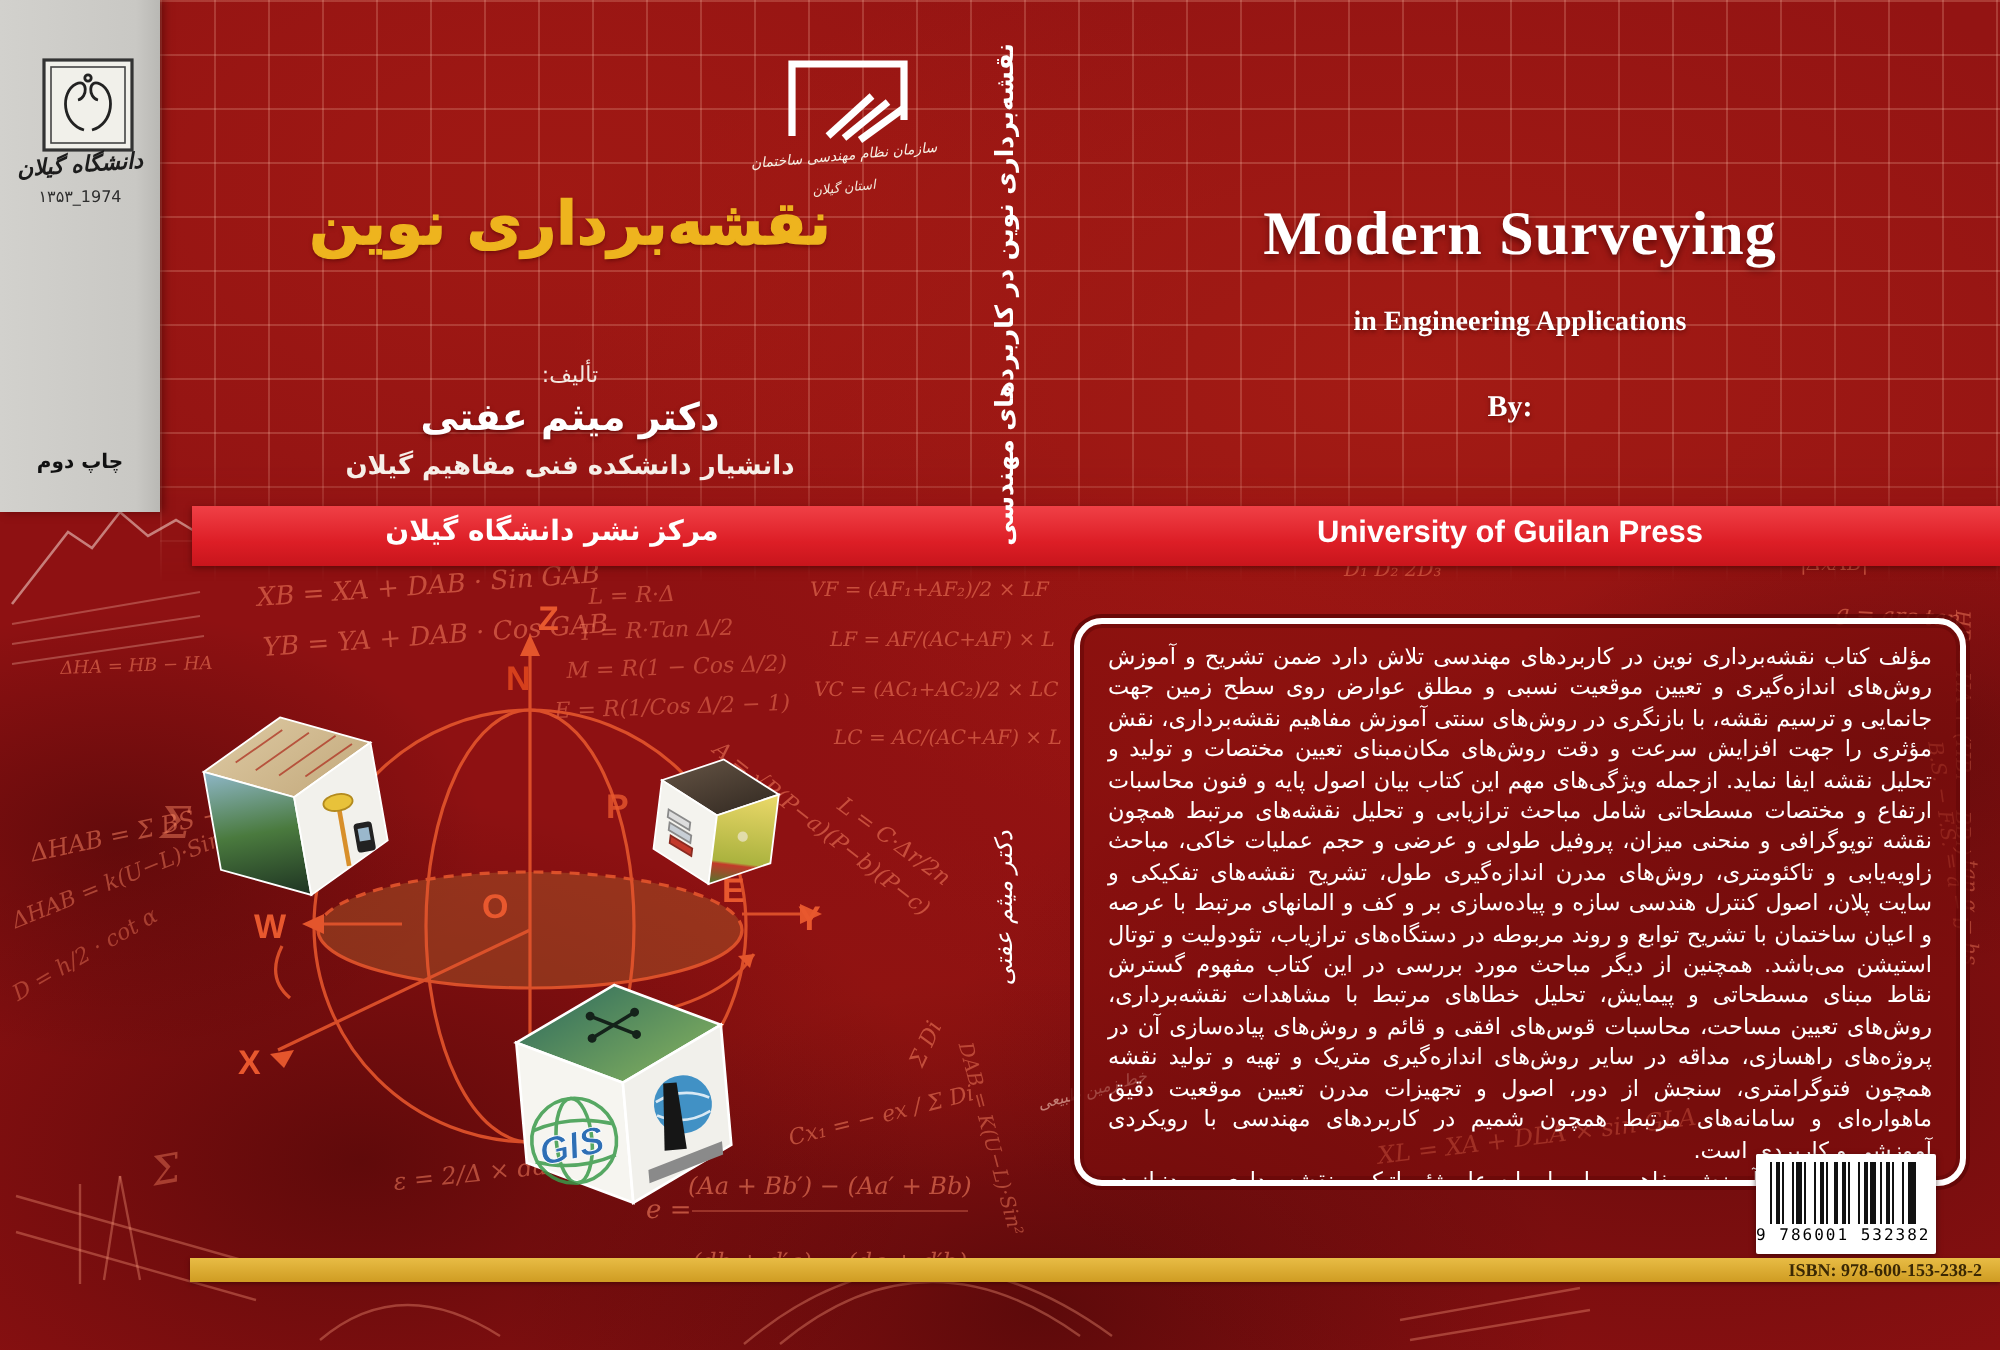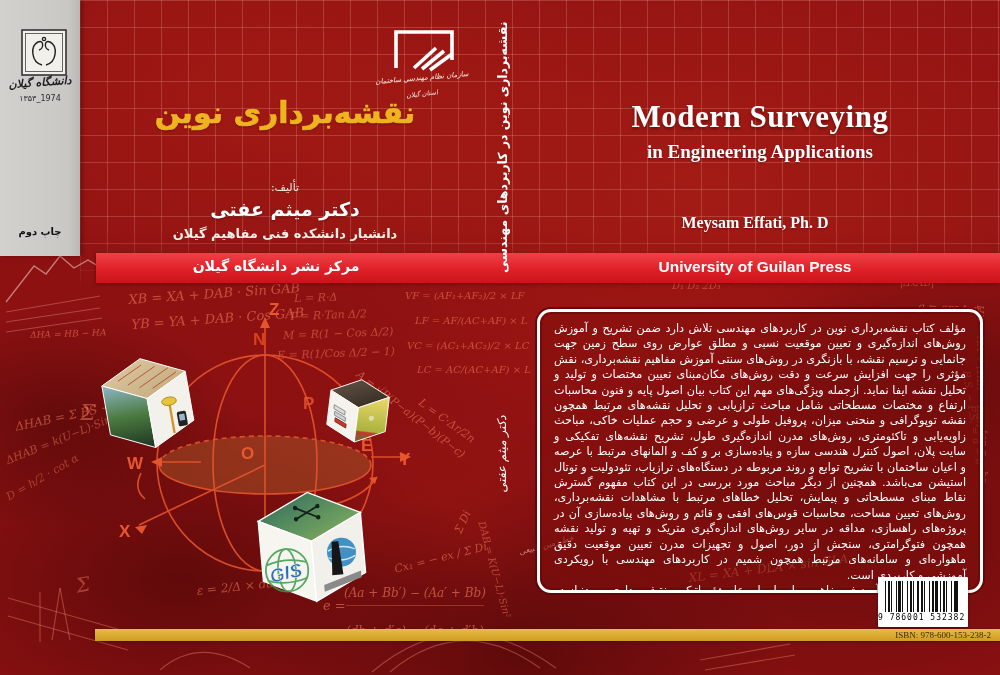--- a/index.html
+++ b/index.html
@@ -55,42 +55,42 @@
     font-size:12px;color:#fff;direction:rtl;white-space:nowrap;font-style:italic;}
   
   .org-line1{left:352px;top:74px;width:140px;text-align:center;font-size:7px;font-style:italic;
     color:#f7f0e4;transform:rotate(-5deg);direction:rtl;}
   .org-line2{left:372px;top:90px;width:100px;text-align:center;font-size:6.5px;font-style:italic;
     color:#f2e8da;transform:rotate(-6deg);direction:rtl;}
   
   .en{font-family:Liberation Serif, serif;color:#fff;text-align:center;}
   .en-title1{left:555px;top:99px;width:410px;font-size:31px;font-weight:bold;letter-spacing:.5px;
     text-shadow:0 2px 3px rgba(60,0,0,.55);}
-  .en-title2{left:555px;top:141px;width:410px;font-size:19px;font-weight:bold;text-shadow:0 1px 2px rgba(60,0,0,.55);}
+  .en-title2{left:555px;top:154px;width:410px;font-size:14px;font-weight:bold;text-shadow:0 1px 2px rgba(60,0,0,.55);}
   .en-serif{font-family:"Liberation Serif",serif;font-weight:bold;text-shadow:0 1px 2px rgba(60,0,0,.5);}
   .en-by{left:605px;top:196px;width:300px;font-size:15px;}
   .en-author{left:605px;top:214px;width:300px;font-size:16px;}
   
   .blurb{left:537px;top:309px;width:446px;height:284px;box-sizing:border-box;
     border:3px solid #fff;border-radius:14px;
     box-shadow:0 0 0 2px rgba(96,6,6,.85), inset 0 0 0 2px rgba(96,6,6,.5);
     background:rgba(128,13,11,.5);padding:9px 14px;direction:rtl;overflow:hidden;}
   .blurb p{margin:0;text-align:justify;font-size:11.2px;line-height:15.4px;color:#fff;}
   
   .barcode{left:878px;top:577px;width:90px;height:50px;background:#fff;border-radius:1px;
     box-shadow:0 1px 3px rgba(40,0,0,.6);}
   .bars{position:absolute;left:7px;right:7px;top:4px;height:31px;
     background:
      repeating-linear-gradient(90deg,#111 0 1px,transparent 1px 3px,#111 3px 5px,transparent 5px 6px,#111 6px 7px,transparent 7px 11px),
      repeating-linear-gradient(90deg,transparent 0 13px,#111 13px 15px,transparent 15px 19px);}
   .barcode-num{position:absolute;left:0;right:0;top:36px;text-align:left;
     font-family:"DejaVu Sans Mono",monospace;font-size:8px;color:#000;letter-spacing:1px;}
   
   .gold-bar{left:95px;top:629px;width:905px;height:12px;
-    background:linear-gradient(#e8bc45,#cf9c22);box-shadow:0 1px 2px rgba(50,0,0,.5);}
+    background:linear-gradient(#e8bc45,#cf9c22);box-shadow:0 1px 2px rgba(50,0,0,.5);font-weight:bold;}
   .isbn{position:absolute;right:9px;top:0;height:12px;line-height:12px;font-size:9px;color:#3a2804;
     font-family:"Liberation Serif",serif;direction:ltr;}
   
   .fx{position:absolute;transform-origin:0 0;color:#ff8a66;font-family:"DejaVu Serif",serif;
     font-style:italic;white-space:nowrap;pointer-events:none;}
   .frac-bottom{border-top:1px solid rgba(255,140,105,.55);padding-top:18px;}
   .fx-fa{font-family:"DejaVu Sans",sans-serif;color:#ffd9c9;}
   svg{display:block;}
 </style>
 </head>
@@ -302,21 +302,21 @@
   <div class="abs red-bar">
     <span class="bar-fa">مرکز نشر دانشگاه گیلان</span>
     <span class="bar-en">University of Guilan Press</span>
   </div>
 
   <div class="abs spine-title">نقشه‌برداری نوین در کاربردهای مهندسی</div>
   <div class="abs spine-author">دکتر میثم عفتی</div>
 
   <div class="abs en en-title1">Modern Surveying</div>
   <div class="abs en en-title2">in Engineering Applications</div>
-  <div class="abs en en-serif en-author">Meysam Effati, Ph. D</div>
+  <div class="abs en en-serif en-by">By:</div>
 
   <div class="abs blurb">
     <p>مؤلف کتاب نقشه‌برداری نوین در کاربردهای مهندسی تلاش دارد ضمن تشریح و آموزش روش‌های اندازه‌گیری و تعیین موقعیت نسبی و مطلق عوارض روی سطح زمین جهت جانمایی و ترسیم نقشه، با بازنگری در روش‌های سنتی آموزش مفاهیم نقشه‌برداری، نقش مؤثری را جهت افزایش سرعت و دقت روش‌های مکان‌مبنای تعیین مختصات و تولید و تحلیل نقشه ایفا نماید. ازجمله ویژگی‌های مهم این کتاب بیان اصول پایه و فنون محاسبات ارتفاع و مختصات مسطحاتی شامل مباحث ترازیابی و تحلیل نقشه‌های مرتبط همچون نقشه توپوگرافی و منحنی میزان، پروفیل طولی و عرضی و حجم عملیات خاکی، مباحث زاویه‌یابی و تاکئومتری، روش‌های مدرن اندازه‌گیری طول، تشریح نقشه‌های تفکیکی و سایت پلان، اصول کنترل هندسی سازه و پیاده‌سازی بر و کف و المانهای مرتبط با عرصه و اعیان ساختمان با تشریح توابع و روند مربوطه در دستگاه‌های ترازیاب، تئودولیت و توتال استیشن می‌باشد. همچنین از دیگر مباحث مورد بررسی در این کتاب مفهوم گسترش نقاط مبنای مسطحاتی و پیمایش، تحلیل خطاهای مرتبط با مشاهدات نقشه‌برداری، روش‌های تعیین مساحت، محاسبات قوس‌های افقی و قائم و روش‌های پیاده‌سازی آن در پروژه‌های راهسازی، مداقه در سایر روش‌های اندازه‌گیری متریک و تهیه و تولید نقشه همچون فتوگرامتری، سنجش از دور، اصول و تجهیزات مدرن تعیین موقعیت دقیق ماهواره‌ای و سامانه‌های مرتبط همچون شمیم در کاربردهای مهندسی با رویکردی آموزشی و کاربردی است.</p>
     <p>کتاب حاضر ضمن آموزش مفاهیم و اصول پایه علم ژئوماتیک و نقشه‌برداری موردنیاز در رشته‌های مرتبط مهندسی، روش‌ها و پیشرفت‌های اخیر در حوزه نقشه‌برداری و فنّاوری‌های نوین مرتبط با تولید نقشه را با مثال‌های عددی و کاربردی به مخاطبین منتقل می‌کند.</p>
   </div>
 
   <div class="abs barcode">
     <div class="bars"></div>
     <div class="barcode-num">9 786001 532382</div>
   </div>

